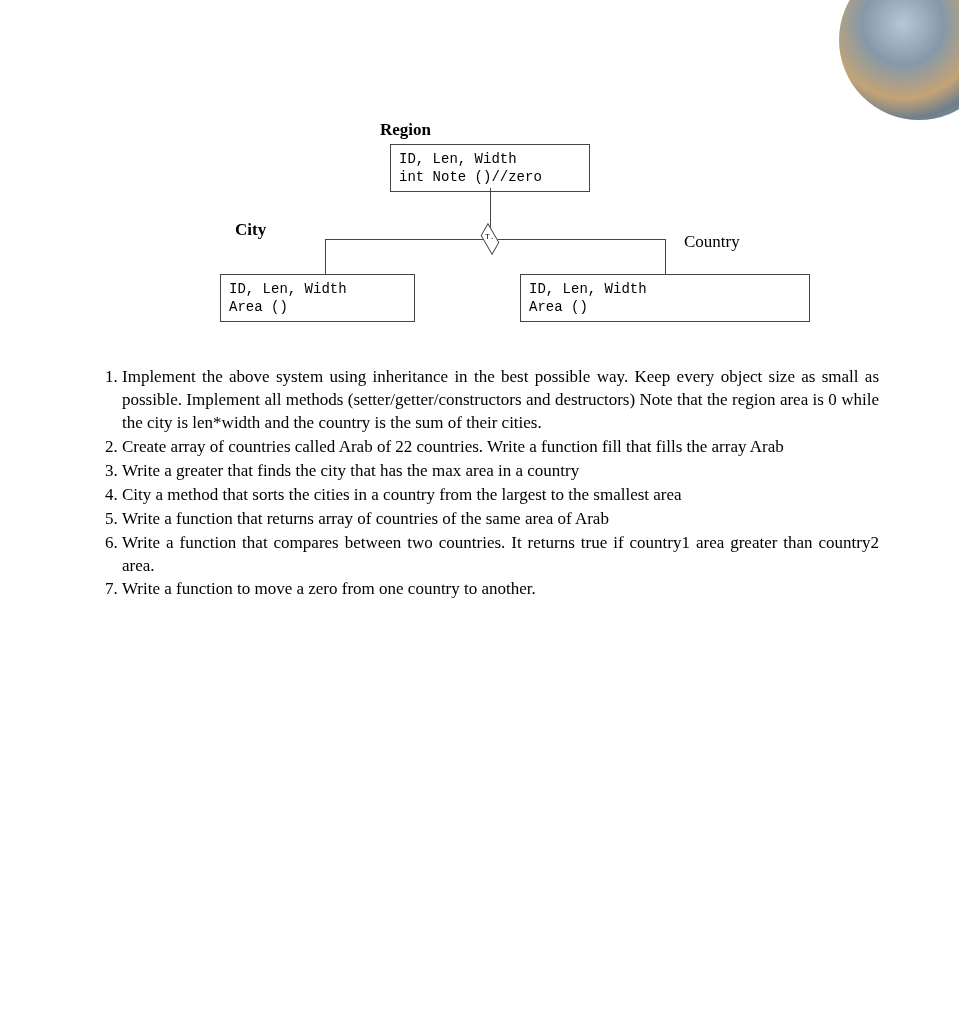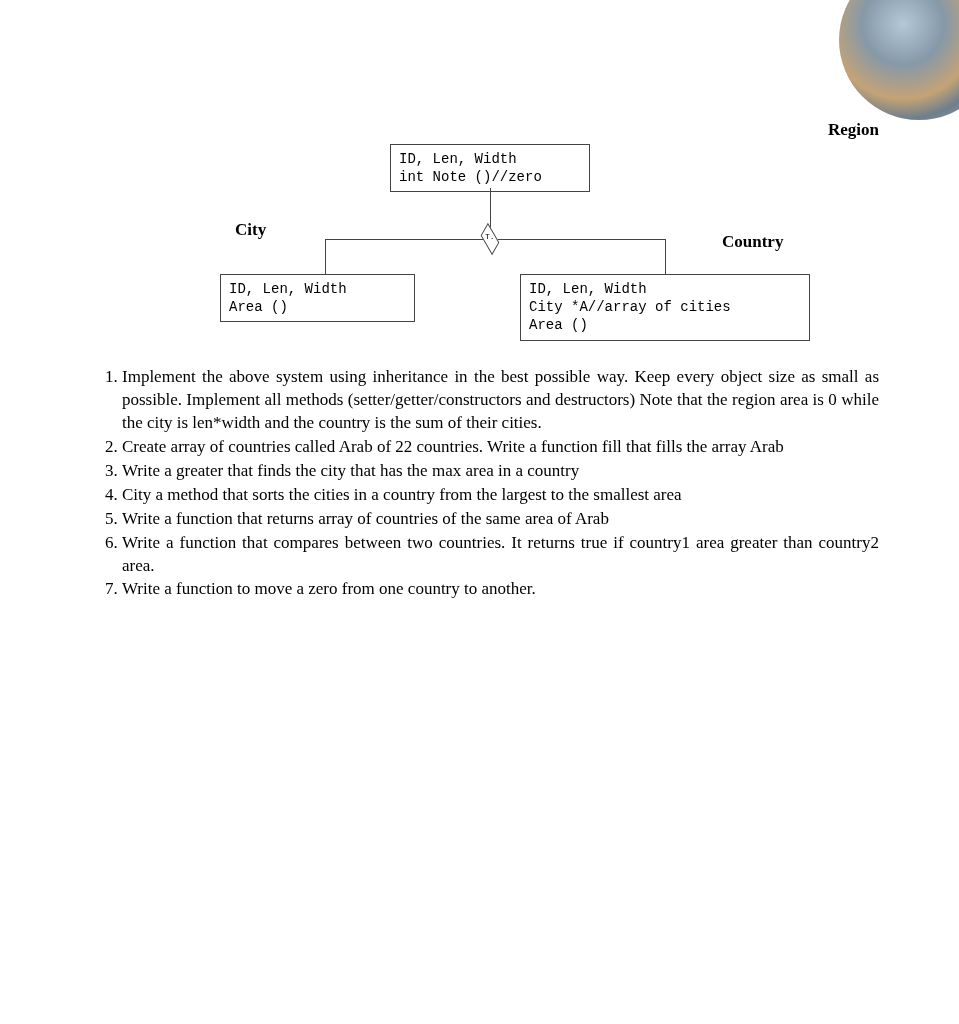--- a/index.html
+++ b/index.html
@@ -32,21 +32,21 @@
       background: radial-gradient(circle at 40% 40%, #b5c8d8 0%, #8699a8 30%, #c4a376 55%, #6e7e8c 70%, #a8b6c0 100%);
       overflow: hidden;
     }
     .intro {
       font-size: 17px;
       margin-bottom: 6px;
     }
     .region-label {
       font-weight: bold;
       font-size: 17px;
-      text-align: right;
+      text-align: left;
       margin-left: 300px;
       margin-bottom: 4px;
     }
     .diagram {
       position: relative;
       height: 210px;
       margin-bottom: 10px;
     }
     .region-box {
       position: absolute;
@@ -113,22 +113,22 @@
     .city-label {
       position: absolute;
       top: 76px;
       left: 155px;
       font-weight: bold;
       font-size: 17px;
     }
     .country-label {
       position: absolute;
       top: 88px;
-      left: 642px;
-      font-weight: bold;
+      left: 604px;
+      font-weight: normal;
       font-size: 17px;
     }
     .city-box {
       position: absolute;
       top: 130px;
       left: 140px;
       width: 195px;
       border: 1px solid #444;
       padding: 5px 8px;
       font-family: 'Courier New', monospace;
@@ -185,21 +185,20 @@
     <div class="city-label">City</div>
     <div class="country-label">Country</div>
 
     <div class="city-box">
       <div>ID, Len, Width</div>
       <div>Area ()</div>
     </div>
 
     <div class="country-box">
       <div>ID, Len, Width</div>
-      <div>City *A//array of cities</div>
       <div>Area ()</div>
     </div>
   </div>
 
   <div class="questions">
     <ol>
       <li>Implement the above system using inheritance in the best possible way. Keep every object size as small as possible. Implement all methods (setter/getter/constructors and destructors) Note that the region area is 0 while the city is len*width and the country is the sum of their cities.</li>
       <li>Create array of countries called Arab of 22 countries. Write a function fill that fills the array Arab</li>
       <li> Write a greater that finds the city that has the max area in a country</li>
       <li>City a method that sorts the cities in a country from the largest to the smallest area</li>

